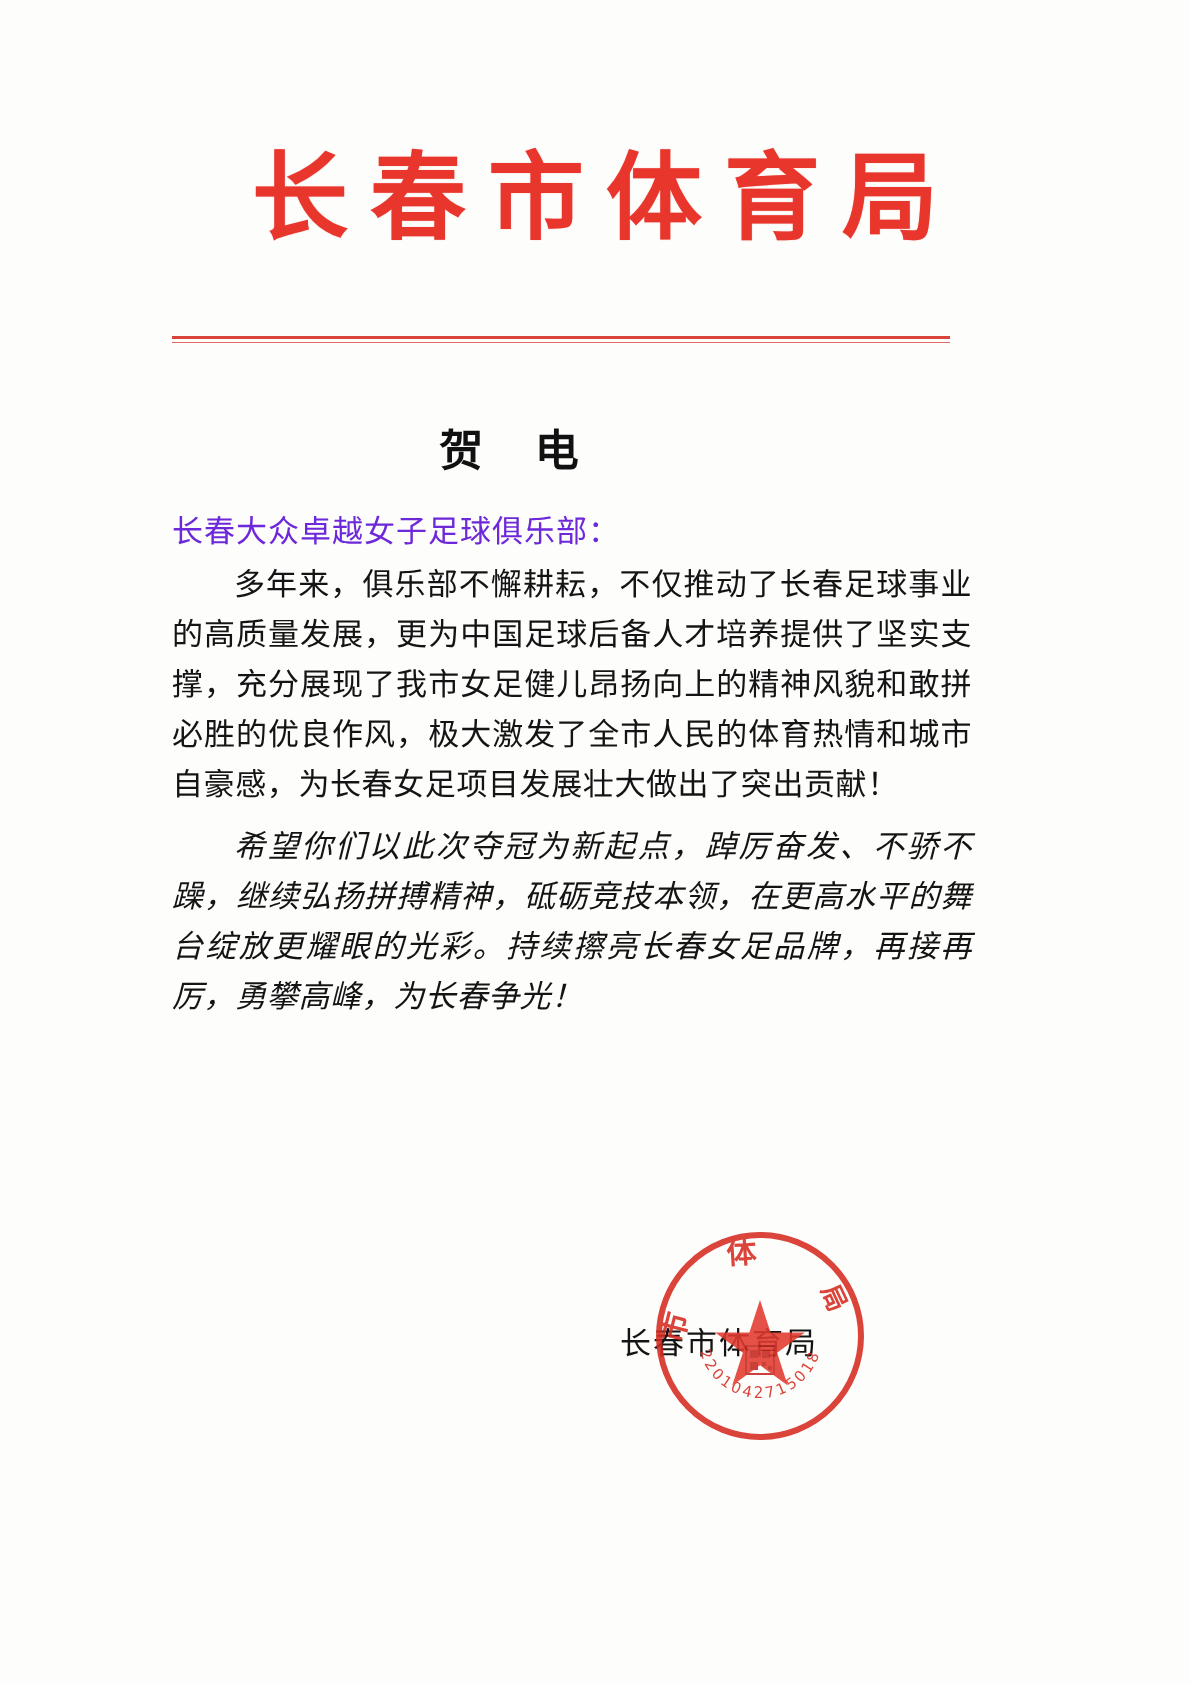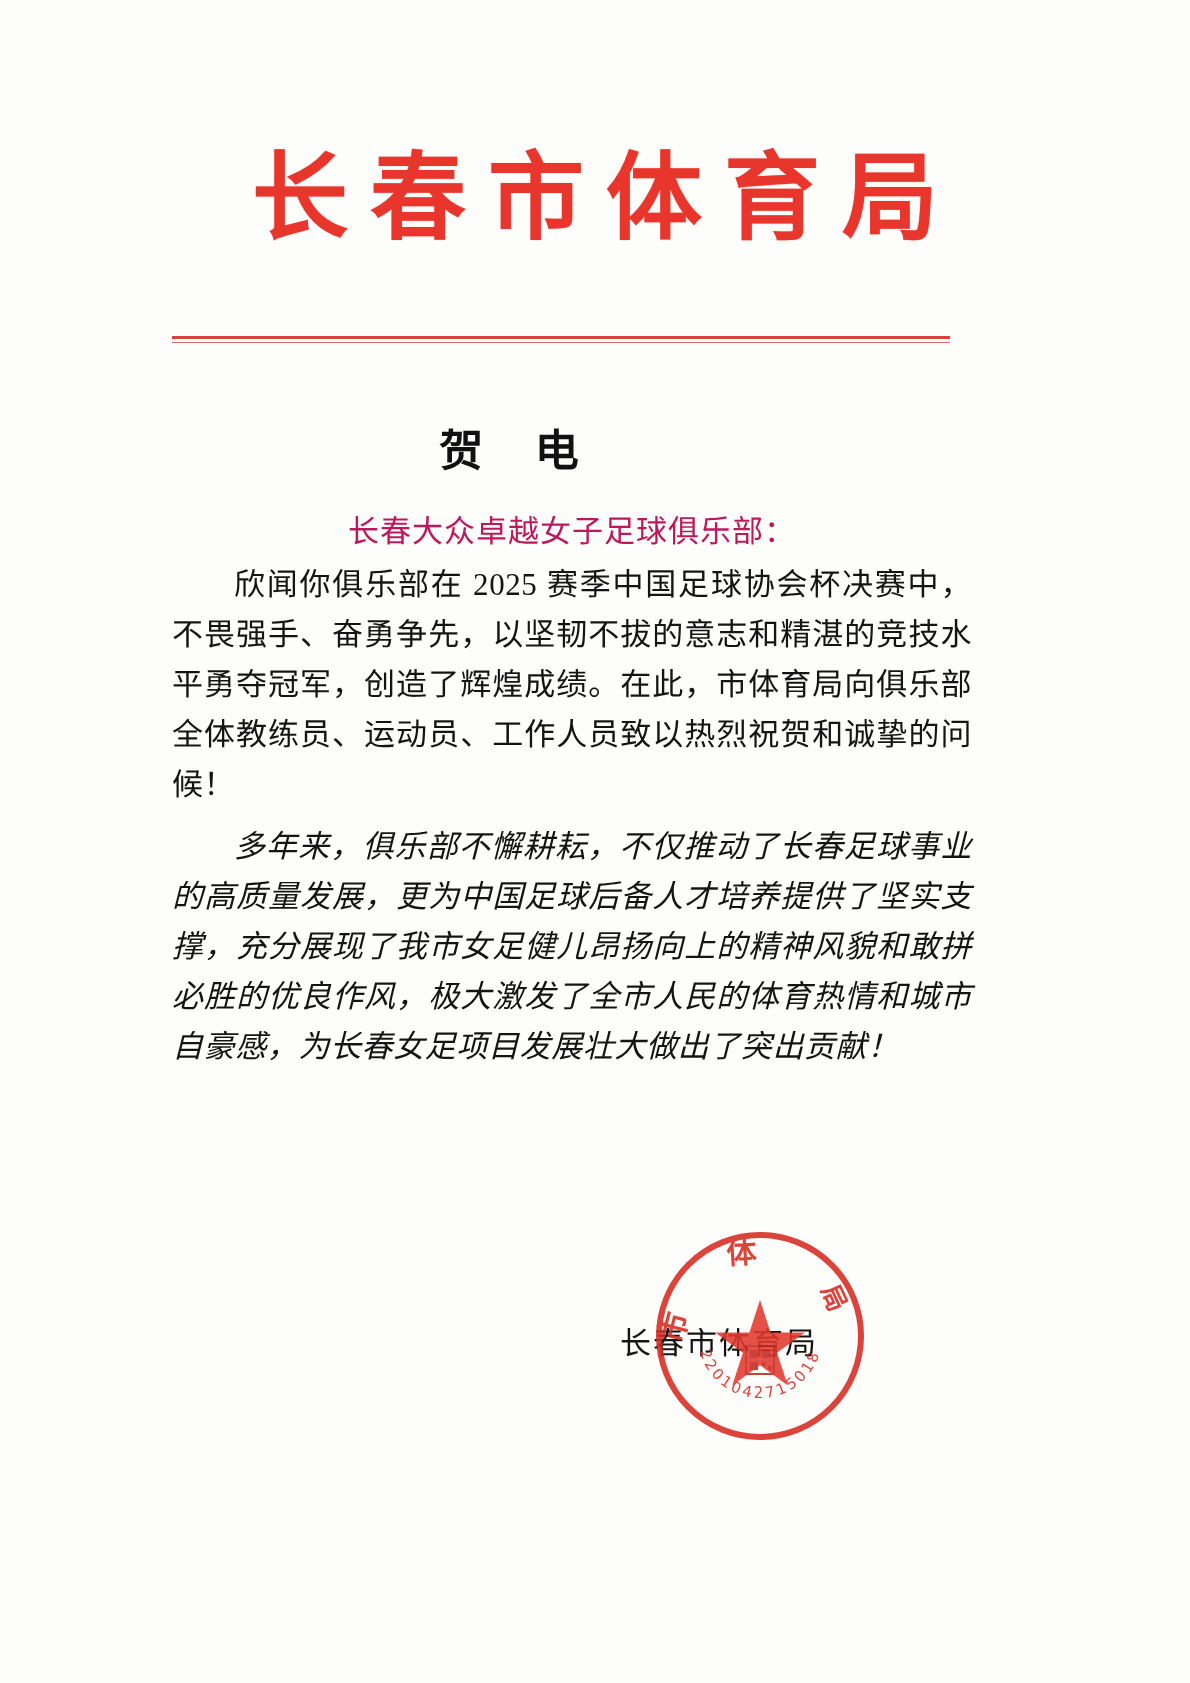--- a/index.html
+++ b/index.html
@@ -84,23 +84,22 @@
   .body-block {
     position: absolute;
     left: 172px;
     top: 508px;
     width: 800px;
   }
   .salutation {
     font-size: 31px;
     line-height: 48px;
     letter-spacing: 1px;
-    color: #be185d;
+    color: #6d28d9;
     margin: 0 0 4px 0;
-    text-align: center;
   }
   .para {
     font-size: 31px;
     line-height: 50px;
     letter-spacing: 0.6px;
     text-align: justify;
     text-justify: inter-ideograph;
     color: #141414;
     margin: 0;
     text-indent: 62px;
@@ -156,24 +155,24 @@
   <div class="rule-wrap">
     <div class="rule-thick"></div>
     <div class="rule-thin"></div>
   </div>
 
   <div class="doc-title">贺 电</div>
 
   <div class="body-block">
     <p class="salutation">长春大众卓越女子足球俱乐部：</p>
 
-    <p class="para">欣闻你俱乐部在 2025 赛季中国足球协会杯决赛中，不畏强手、奋勇争先，以坚韧不拔的意志和精湛的竞技水平勇夺冠军，创造了辉煌成绩。在此，市体育局向俱乐部全体教练员、运动员、工作人员致以热烈祝贺和诚挚的问候！</p>
 
     <p class="para">多年来，俱乐部不懈耕耘，不仅推动了长春足球事业的高质量发展，更为中国足球后备人才培养提供了坚实支撑，充分展现了我市女足健儿昂扬向上的精神风貌和敢拼必胜的优良作风，极大激发了全市人民的体育热情和城市自豪感，为长春女足项目发展壮大做出了突出贡献！</p>
 
+    <p class="para">希望你们以此次夺冠为新起点，踔厉奋发、不骄不躁，继续弘扬拼搏精神，砥砺竞技本领，在更高水平的舞台绽放更耀眼的光彩。持续擦亮长春女足品牌，再接再厉，勇攀高峰，为长春争光！</p>
   </div>
 
   <div class="signature">
     <div class="sign-org">长春市体育局</div>
   </div>
 
   <div class="seal">
     <svg viewBox="0 0 216 216" xmlns="http://www.w3.org/2000/svg">
       <defs>
         <path id="sealTopArc" d="M 108,108 m -74,0 a 74,74 0 0 1 148,0" fill="none"></path>

